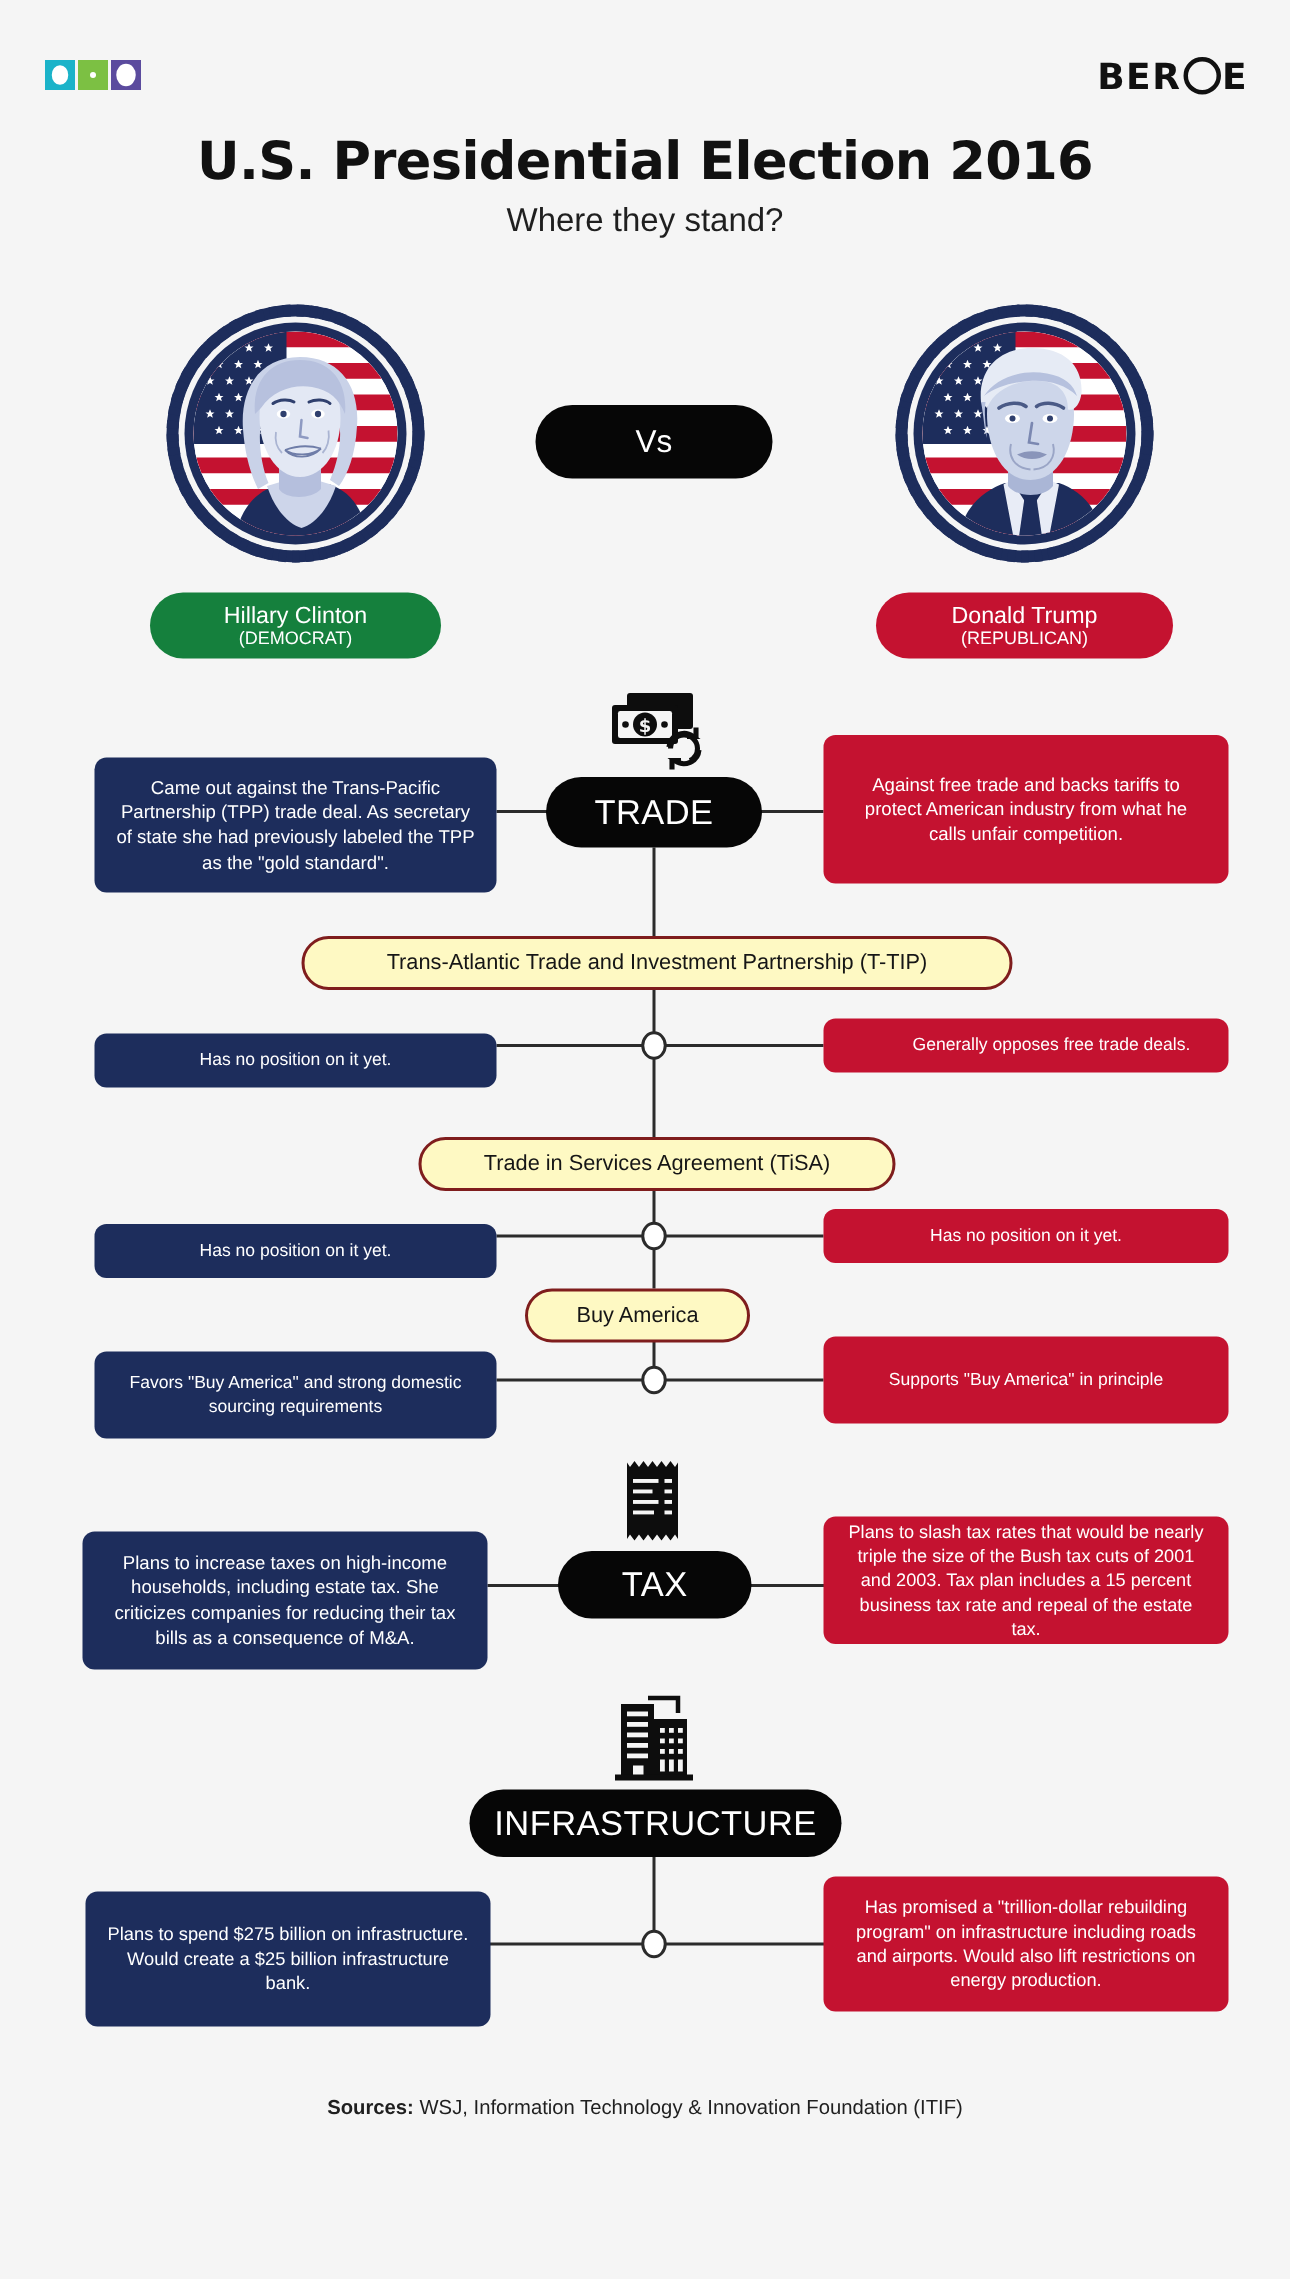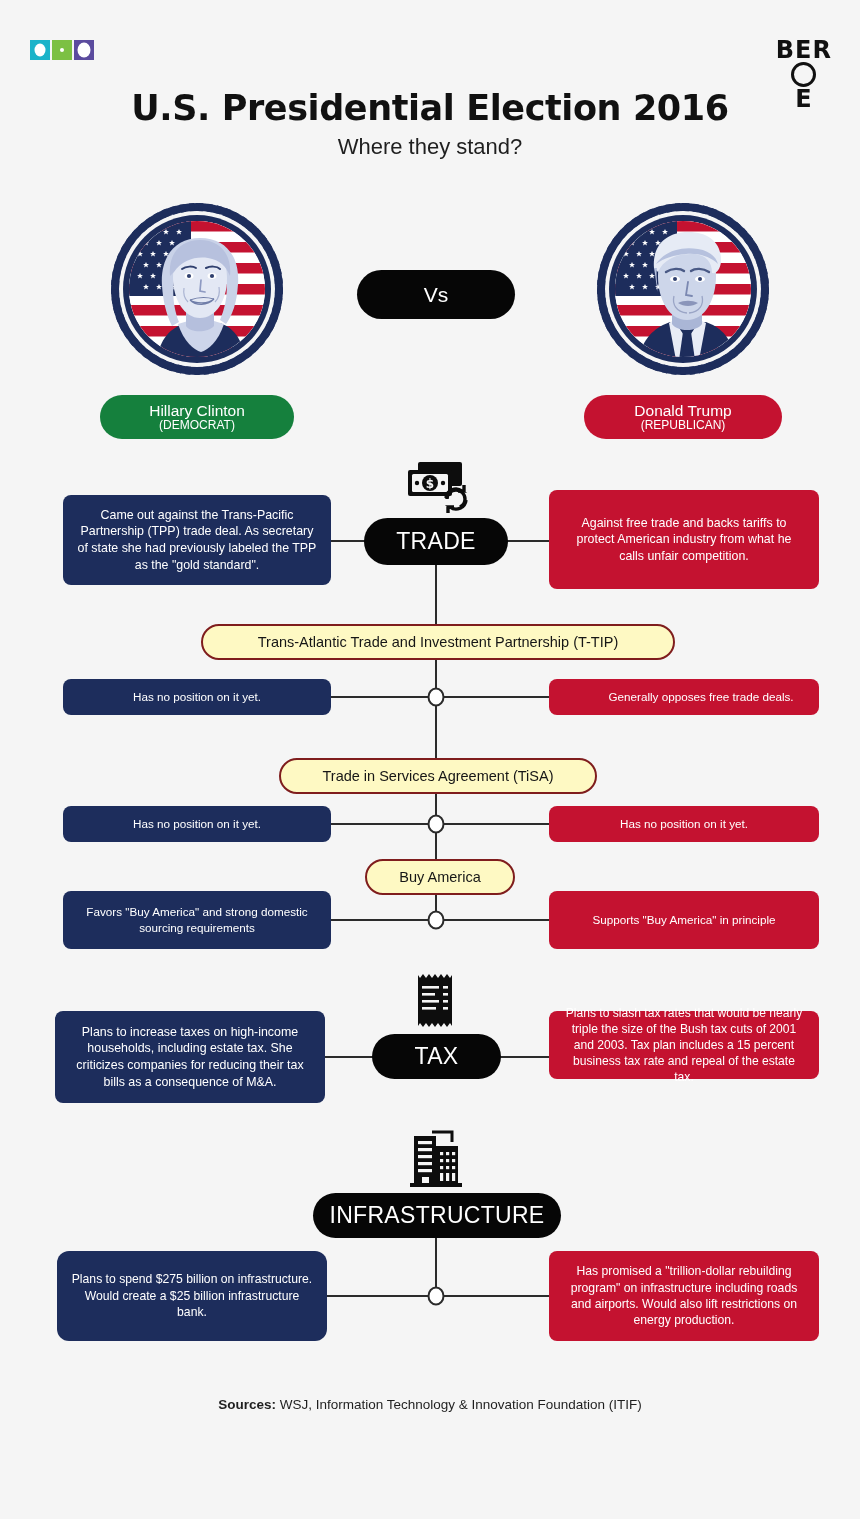--- a/index.html
+++ b/index.html
@@ -63,21 +63,20 @@
     right: 28px;
     top: 38px;
     font-family: "DejaVu Sans", sans-serif;
     font-weight: 700;
     font-size: 24px;
     letter-spacing: 1px;
     color: #111;
     display: flex;
     align-items: center;
     line-height: 1;
-    flex-direction: column;
   }
   .beroe-o {
     display: inline-block;
     width: 19px; height: 19px;
     border: 3px solid #111;
     border-radius: 50%;
     margin: 0 1px;
   }
 
   .main-title {
@@ -202,21 +201,21 @@
     color: #fff;
     display: flex;
     align-items: center;
     justify-content: center;
     text-align: center;
     padding: 9px 14px;
     box-sizing: border-box;
     line-height: 1.34;
     z-index: 4;
   }
-  .stmt.dem { background: #1d2d5c; }
+  .stmt.dem { background: #1d2d5c; margin-top: 10px; }
   .stmt.rep { background: #c41230; }
 
   .icon-wrap {
     position: absolute;
     z-index: 4;
     display: flex;
     align-items: center;
     justify-content: center;
   }
 
@@ -494,21 +493,21 @@
 <div class="stmt dem" style="left:63px; top:679px; width:268px; height:36px; font-size:11.7px;">Has no position on it yet.</div>
 <div class="stmt rep" style="left:549px; top:679px; width:270px; height:36px; font-size:11.7px;padding-left:48px;">Generally opposes free trade deals.</div>
 
 <div class="topic-pill" style="left:279px; top:758px; width:314px; height:32px;">Trade in Services Agreement (TiSA)</div>
 <div class="node-dot" style="left:436px; top:824px;"></div>
 <div class="connector-h" style="left:331px; top:823px; width:99px;"></div>
 <div class="connector-h" style="left:443px; top:823px; width:106px;"></div>
 <div class="stmt dem" style="left:63px; top:806px; width:268px; height:36px; font-size:11.7px;">Has no position on it yet.</div>
 <div class="stmt rep" style="left:549px; top:806px; width:270px; height:36px; font-size:11.7px;">Has no position on it yet.</div>
 
-<div class="topic-pill" style="left:365px; top:859px; width:146px; height:32px;">Buy America</div>
+<div class="topic-pill" style="left:350px; top:859px; width:146px; height:32px;">Buy America</div>
 <div class="node-dot" style="left:436px; top:920px;"></div>
 <div class="connector-h" style="left:331px; top:919px; width:99px;"></div>
 <div class="connector-h" style="left:443px; top:919px; width:106px;"></div>
 <div class="stmt dem" style="left:63px; top:891px; width:268px; height:58px; font-size:11.7px;">Favors "Buy America" and strong domestic sourcing requirements</div>
 <div class="stmt rep" style="left:549px; top:891px; width:270px; height:58px; font-size:11.7px;">Supports "Buy America" in principle</div>
 
 <div class="icon-wrap" style="left:411px; top:972px; width:50px; height:60px;">
   <svg viewBox="0 0 50 60" width="50" height="60">
     <path d="M9,6 L12,2 L15,6 L18,2 L21,6 L24,2 L27,6 L30,2 L33,6 L36,2 L39,6 L41,3 L41,54 L39,51 L36,55 L33,51 L30,55 L27,51 L24,55 L21,51 L18,55 L15,51 L12,55 L9,51 L7,54 L7,3 Z" fill="#0d0d0d"></path>
     <rect x="11" y="14" width="17" height="2.6" fill="#f5f5f5"></rect>
@@ -520,21 +519,21 @@
     <rect x="32" y="28" width="5" height="2.6" fill="#f5f5f5"></rect>
     <rect x="32" y="35" width="5" height="2.6" fill="#f5f5f5"></rect>
   </svg>
 </div>
 
 <div class="cat-pill" style="left:372px; top:1034px; width:129px; height:45px;">TAX</div>
 <div class="connector-h" style="left:325px; top:1056px; width:48px;"></div>
 <div class="connector-h" style="left:500px; top:1056px; width:50px;"></div>
 
 <div class="stmt dem" style="left:55px; top:1011px; width:270px; height:92px; font-size:12.4px;">Plans to increase taxes on high-income households, including estate tax. She criticizes companies for reducing their tax bills as a consequence of M&amp;A.</div>
-<div class="stmt rep" style="left:549px; top:1011px; width:270px; height:68px; font-size:12.1px;">Plans to slash tax rates that would be nearly triple the size of the Bush tax cuts of 2001 and 2003. Tax plan includes a 15 percent business tax rate and repeal of the estate tax.</div>
+<div class="stmt rep" style="left:549px; top:1011px; width:270px; height:85px; font-size:12.1px;">Plans to slash tax rates that would be nearly triple the size of the Bush tax cuts of 2001 and 2003. Tax plan includes a 15 percent business tax rate and repeal of the estate tax.</div>
 
 <div class="icon-wrap" style="left:406px; top:1128px; width:62px; height:62px;">
   <svg viewBox="0 0 62 62" width="62" height="62">
     <path d="M26,4 L46,4 L46,14" fill="none" stroke="#0d0d0d" stroke-width="3"></path>
     <rect x="8" y="8" width="22" height="50" fill="#0d0d0d"></rect>
     <rect x="30" y="18" width="22" height="40" fill="#0d0d0d"></rect>
     <rect x="4" y="55" width="52" height="4" fill="#0d0d0d"></rect>
     <g fill="#f5f5f5">
       <rect x="12" y="13" width="14" height="3.2"></rect>
       <rect x="12" y="20" width="14" height="3.2"></rect>
@@ -559,18 +558,18 @@
     </g>
   </svg>
 </div>
 
 <div class="cat-pill" style="left:313px; top:1193px; width:248px; height:45px;">INFRASTRUCTURE</div>
 
 <div class="node-dot" style="left:436px; top:1296px;"></div>
 <div class="connector-h" style="left:325px; top:1295px; width:105px;"></div>
 <div class="connector-h" style="left:443px; top:1295px; width:107px;"></div>
 
-<div class="stmt dem" style="left:57px; top:1251px; width:270px; height:90px; font-size:12.2px;border-radius:12px;">Plans to spend $275 billion on infrastructure. Would create a $25 billion infrastructure bank.</div>
+<div class="stmt dem" style="left:57px; top:1251px; width:270px; height:90px; font-size:12.2px;">Plans to spend $275 billion on infrastructure. Would create a $25 billion infrastructure bank.</div>
 <div class="stmt rep" style="left:549px; top:1251px; width:270px; height:90px; font-size:12.2px;">Has promised a "trillion-dollar rebuilding program" on infrastructure including roads and airports. Would also lift restrictions on energy production.</div>
 
 <div class="sources">
   <b>Sources:</b><span> WSJ, Information Technology &amp; Innovation Foundation (ITIF)</span>
 </div>
 
 </body></html>

